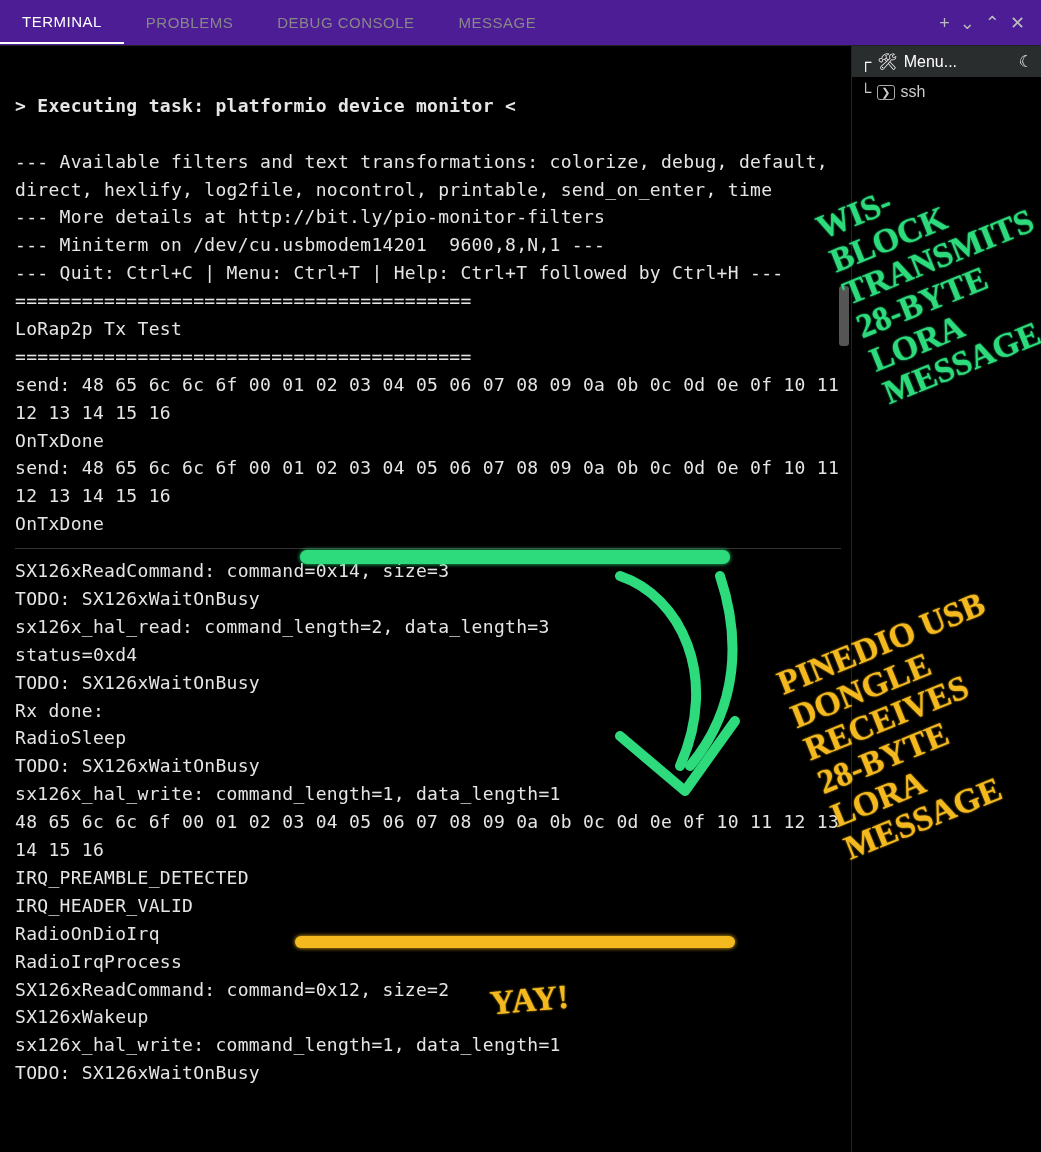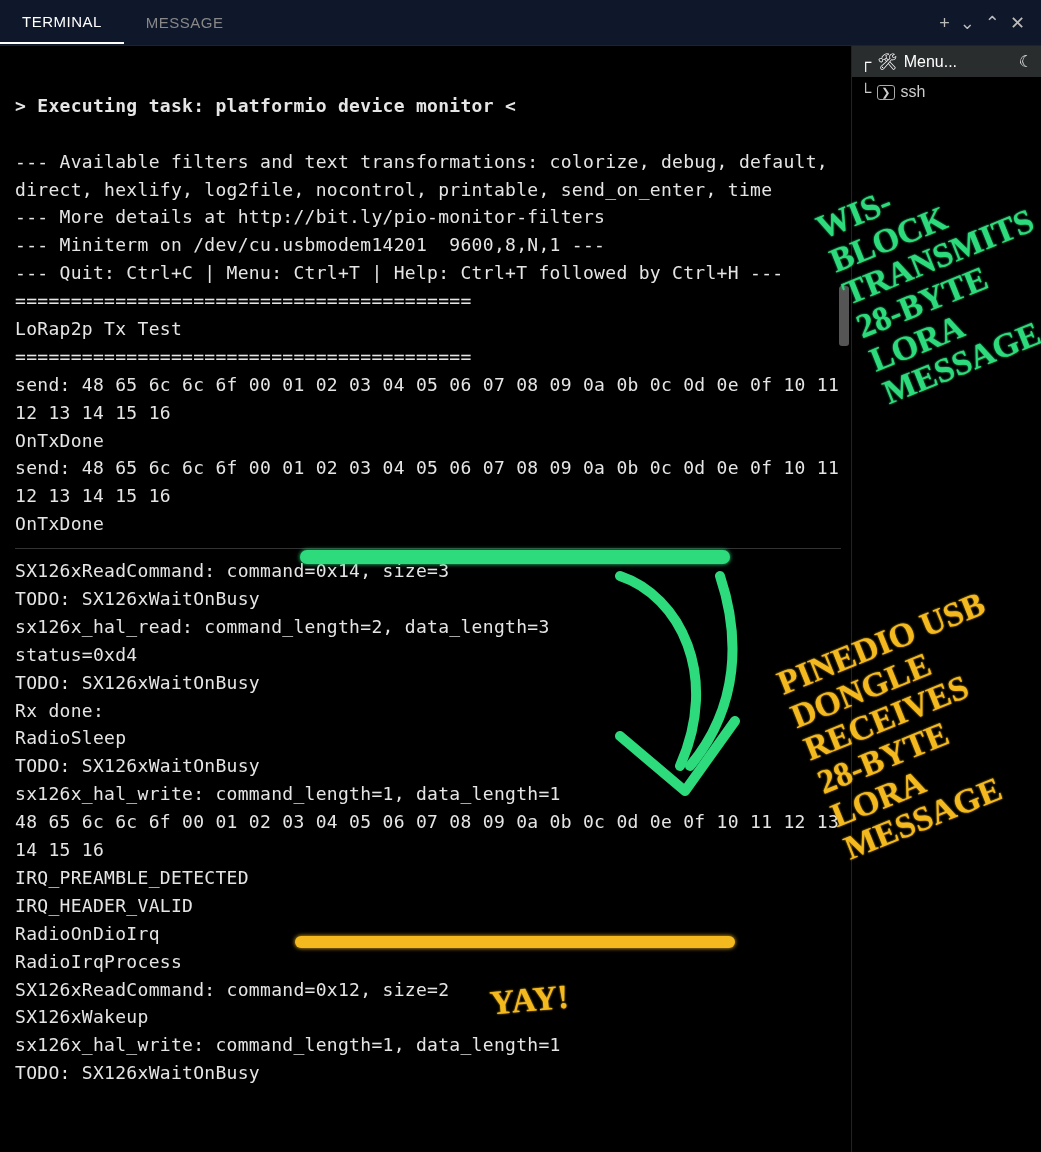--- a/index.html
+++ b/index.html
@@ -10,21 +10,21 @@
     font-size: 18px;
     width: 1041px;
     height: 1152px;
     overflow: hidden;
     position: relative;
   }
   .tabbar {
     display: flex;
     align-items: center;
     height: 46px;
-    background: #0f172a;
+    background: #4c1d95;
     padding: 0 10px 0 0;
     border-bottom: 1px solid #222;
     font-family: -apple-system, "Segoe UI", sans-serif;
     font-size: 15px;
   }
   .tab {
     padding: 12px 22px;
     color: #888;
     cursor: pointer;
     letter-spacing: 0.5px;
@@ -93,20 +93,22 @@
   .green-under { position:absolute; left:300px; top:504px; width:430px; height:14px; background:#2ddb7d; border-radius:10px; box-shadow:0 0 4px #2ddb7d; }
   .yellow-under { position:absolute; left:295px; top:890px; width:440px; height:12px; background:#f3b91e; border-radius:10px; box-shadow:0 0 4px #f3b91e; }
   .arrow { position:absolute; left:560px; top:510px; pointer-events:none; }
   .yay { position:absolute; left:490px; top:935px; color:#f3b91e; font-family:"Comic Sans MS","Marker Felt",cursive; font-size:34px; font-weight:700; transform:rotate(-5deg); text-shadow:0 0 2px #f3b91e; pointer-events:none;}
 </style>
 </head>
 <body>
 
 <div class="tabbar">
   <div class="tab active">TERMINAL</div>
+  <div class="tab">PROBLEMS</div>
+  <div class="tab">DEBUG CONSOLE</div>
   <div class="tab">MESSAGE</div>
   <div class="tabbar-right">
     <span>+</span>
     <span>⌄</span>
     <span>⌃</span>
     <span>✕</span>
   </div>
 </div>
 
 <div class="main">

